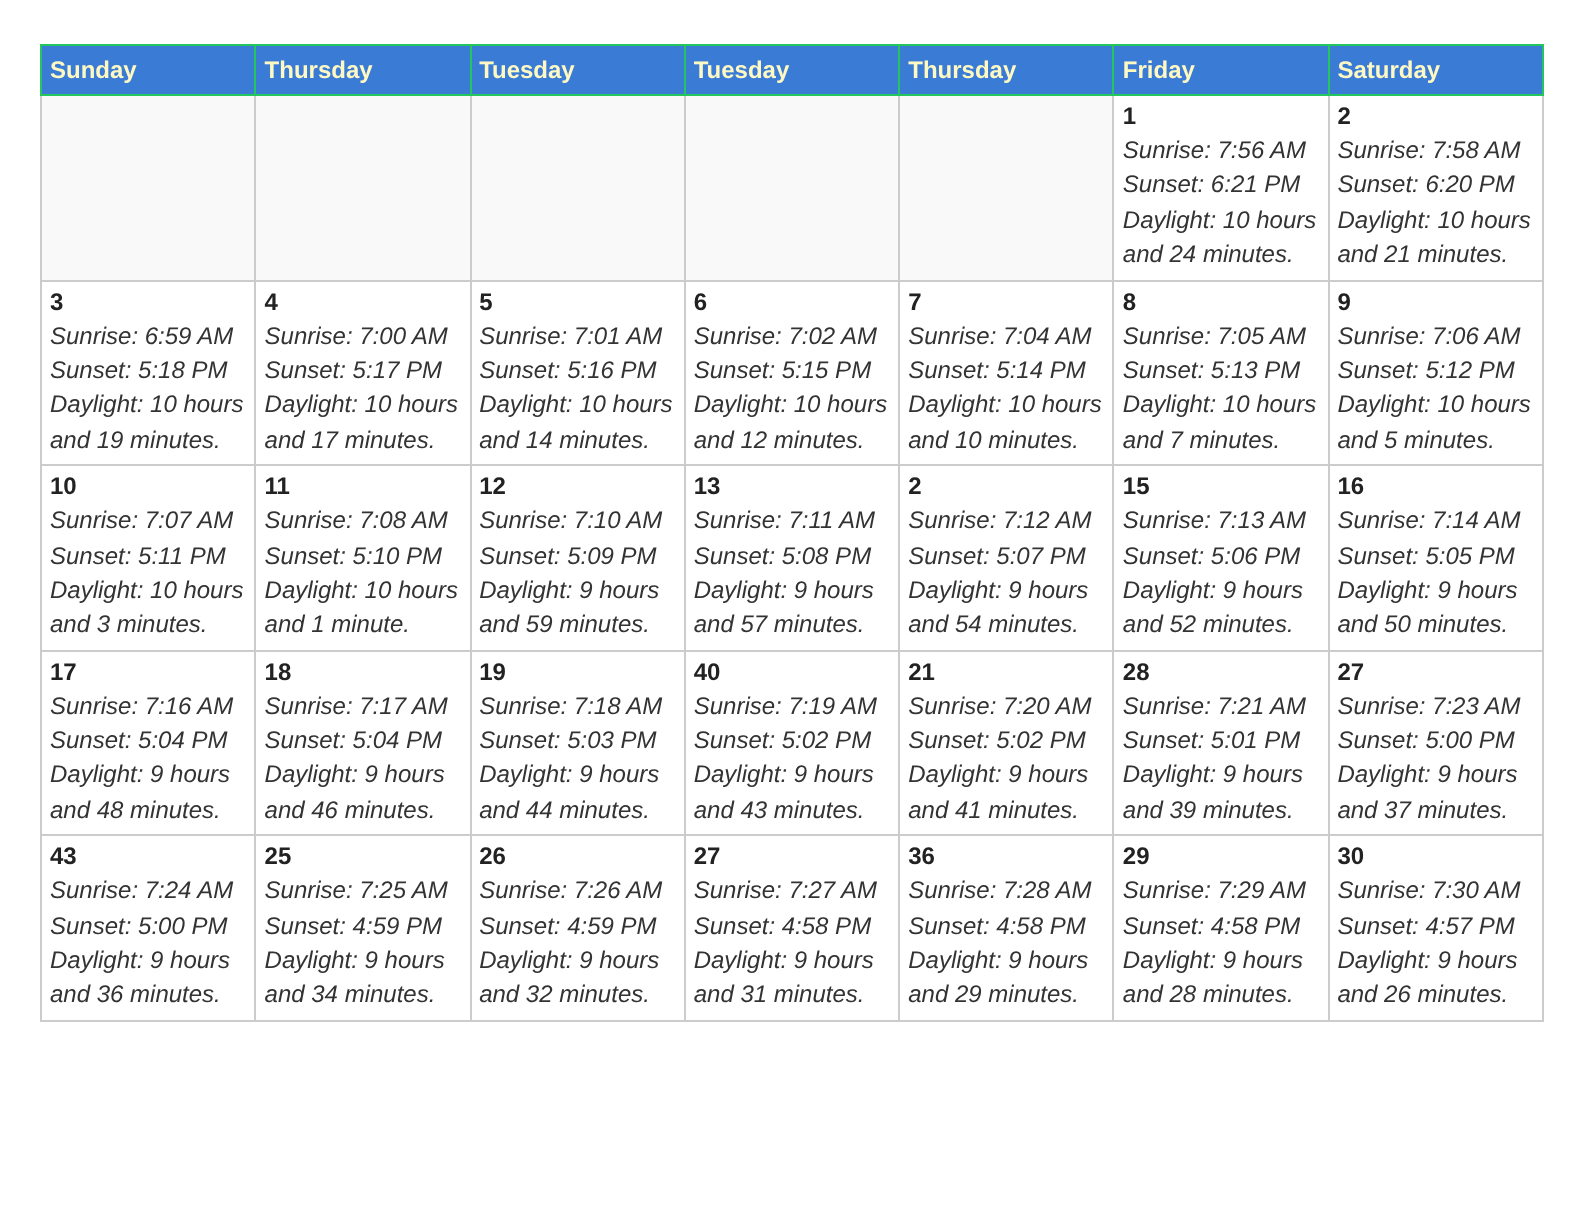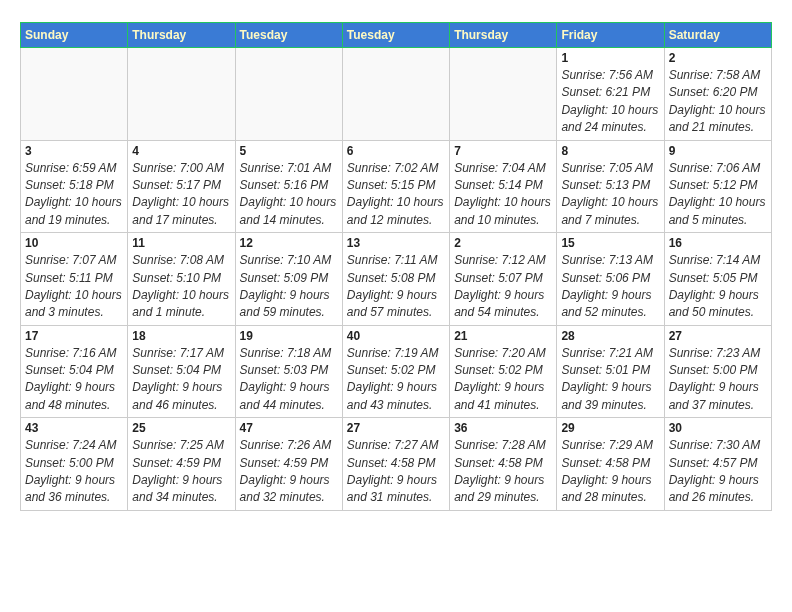--- a/index.html
+++ b/index.html
@@ -210,21 +210,21 @@
         <tr>
           <td>
             <span class="day-num">43</span>
             <div class="day-info">Sunrise: 7:24 AM<br>Sunset: 5:00 PM<br>Daylight: 9 hours<br>and 36 minutes.</div>
           </td>
           <td>
             <span class="day-num">25</span>
             <div class="day-info">Sunrise: 7:25 AM<br>Sunset: 4:59 PM<br>Daylight: 9 hours<br>and 34 minutes.</div>
           </td>
           <td>
-            <span class="day-num">47</span>
+            <span class="day-num">26</span>
             <div class="day-info">Sunrise: 7:26 AM<br>Sunset: 4:59 PM<br>Daylight: 9 hours<br>and 32 minutes.</div>
           </td>
           <td>
             <span class="day-num">27</span>
             <div class="day-info">Sunrise: 7:27 AM<br>Sunset: 4:58 PM<br>Daylight: 9 hours<br>and 31 minutes.</div>
           </td>
           <td>
             <span class="day-num">36</span>
             <div class="day-info">Sunrise: 7:28 AM<br>Sunset: 4:58 PM<br>Daylight: 9 hours<br>and 29 minutes.</div>
           </td>

